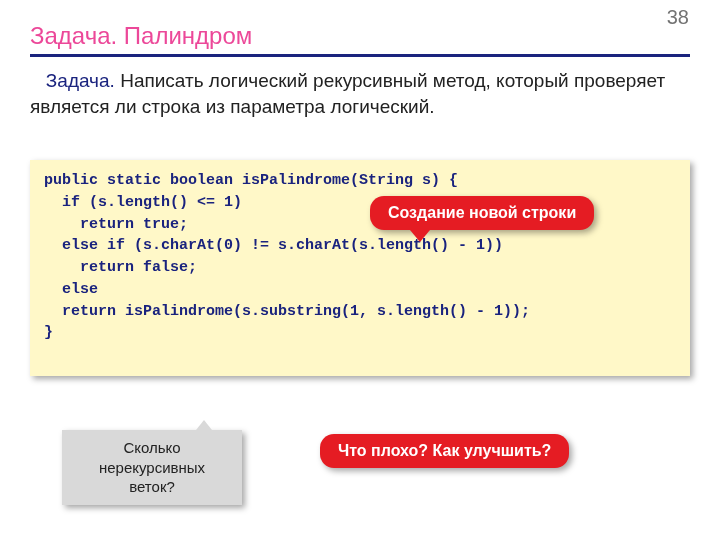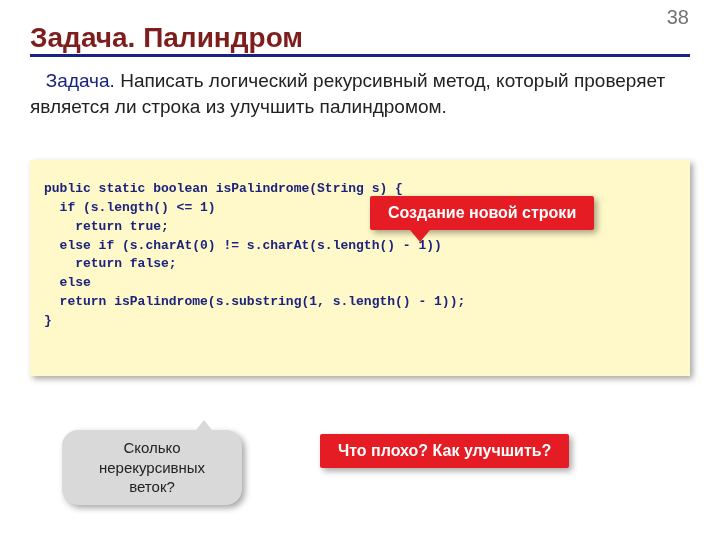--- a/index.html
+++ b/index.html
@@ -15,23 +15,23 @@
     position: absolute;
     top: 6px;
     right: 31px;
     font-size: 20px;
     color: #737373;
   }
   .title {
     position: absolute;
     top: 22px;
     left: 30px;
-    font-size: 28px;
-    font-weight: bold;
-    color: #7f1d1d;
+    font-size: 24px;
+    font-weight: normal;
+    color: #ec4899;
   }
   .underline {
     position: absolute;
     top: 54px;
     left: 30px;
     width: 660px;
     height: 3px;
     background: #1a237e;
   }
   .problem {
@@ -48,55 +48,55 @@
     font-weight: normal;
   }
   .codeblock {
     position: absolute;
     top: 160px;
     left: 30px;
     width: 660px;
     height: 216px;
     background: #fff8c8;
     box-shadow: 3px 3px 6px rgba(0,0,0,0.35);
-    padding: 20px 14px;
+    padding: 10px 14px;
     font-family: "Courier New", monospace;
-    font-size: 13px;
+    font-size: 15px;
     font-weight: bold;
     color: #1a237e;
     white-space: pre;
     line-height: 1.45;
   }
   .callout-red {
     position: absolute;
     background: #e51c23;
     color: #fff;
     font-size: 16px;
     font-weight: bold;
-    border-radius: 2px;
+    border-radius: 14px;
     padding: 8px 18px;
     box-shadow: 3px 3px 6px rgba(0,0,0,0.35);
     text-align: center;
   }
   .callout-red.small::after {
     content: "";
     position: absolute;
     left: 40px;
     bottom: -12px;
     width: 0; height: 0;
     border-left: 10px solid transparent;
     border-right: 10px solid transparent;
     border-top: 12px solid #e51c23;
   }
   .callout-grey {
     position: absolute;
     background: #d9d9d9;
     color: #222;
     font-size: 15px;
-    border-radius: 16px;
+    border-radius: 0;
     padding: 8px 18px;
     box-shadow: 3px 3px 6px rgba(0,0,0,0.35);
     text-align: center;
     line-height: 1.3;
   }
   .callout-grey::after {
     content: "";
     position: absolute;
     right: 30px;
     top: -10px;
@@ -111,21 +111,21 @@
 </style>
 </head>
 <body>
 
 <div class="page-number">38</div>
 
 <div class="title">Задача. Палиндром</div>
 <div class="underline"></div>
 
 <div class="problem">
-  &nbsp;&nbsp;&nbsp;<span class="lead">Задача.</span><span> Написать логический рекурсивный метод, который проверяет является ли строка из улучшить палиндромом.</span>
+  &nbsp;&nbsp;&nbsp;<span class="lead">Задача.</span><span> Написать логический рекурсивный метод, который проверяет является ли строка из параметра логический.</span>
 </div>
 
 <div class="codeblock">public static boolean isPalindrome(String s) {
   if (s.length() &lt;= 1)
     return true;
   else if (s.charAt(0) != s.charAt(s.length() - 1))
     return false;
   else
   return isPalindrome(s.substring(1, s.length() - 1));
 }</div>

